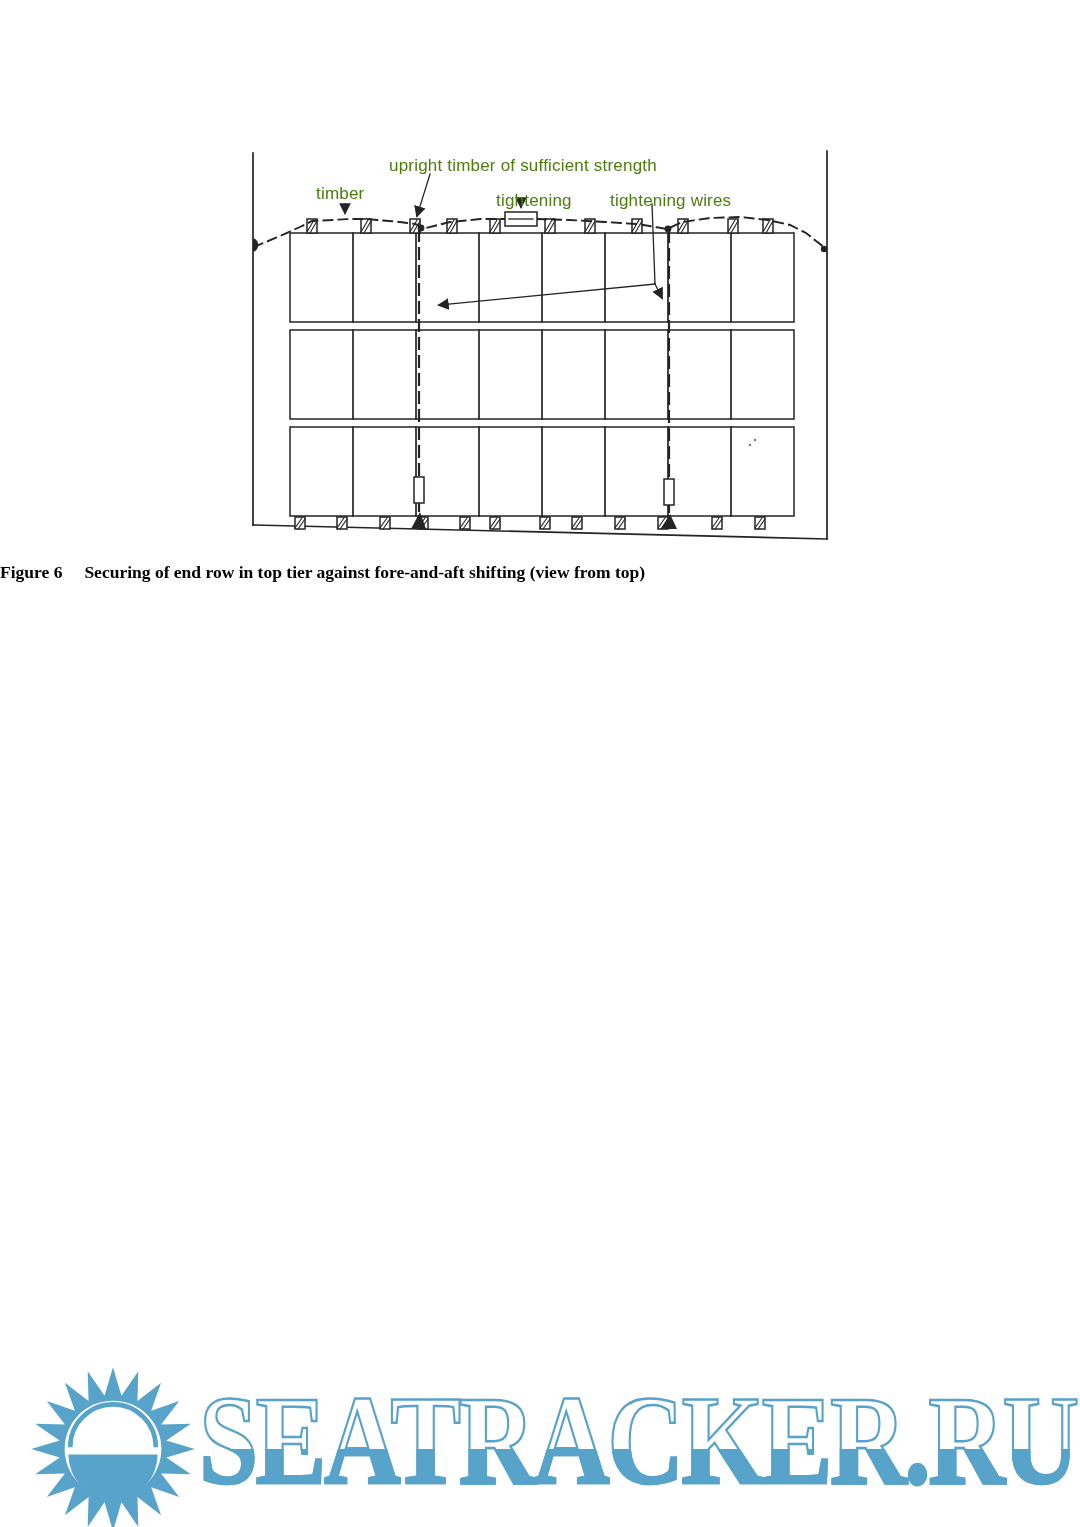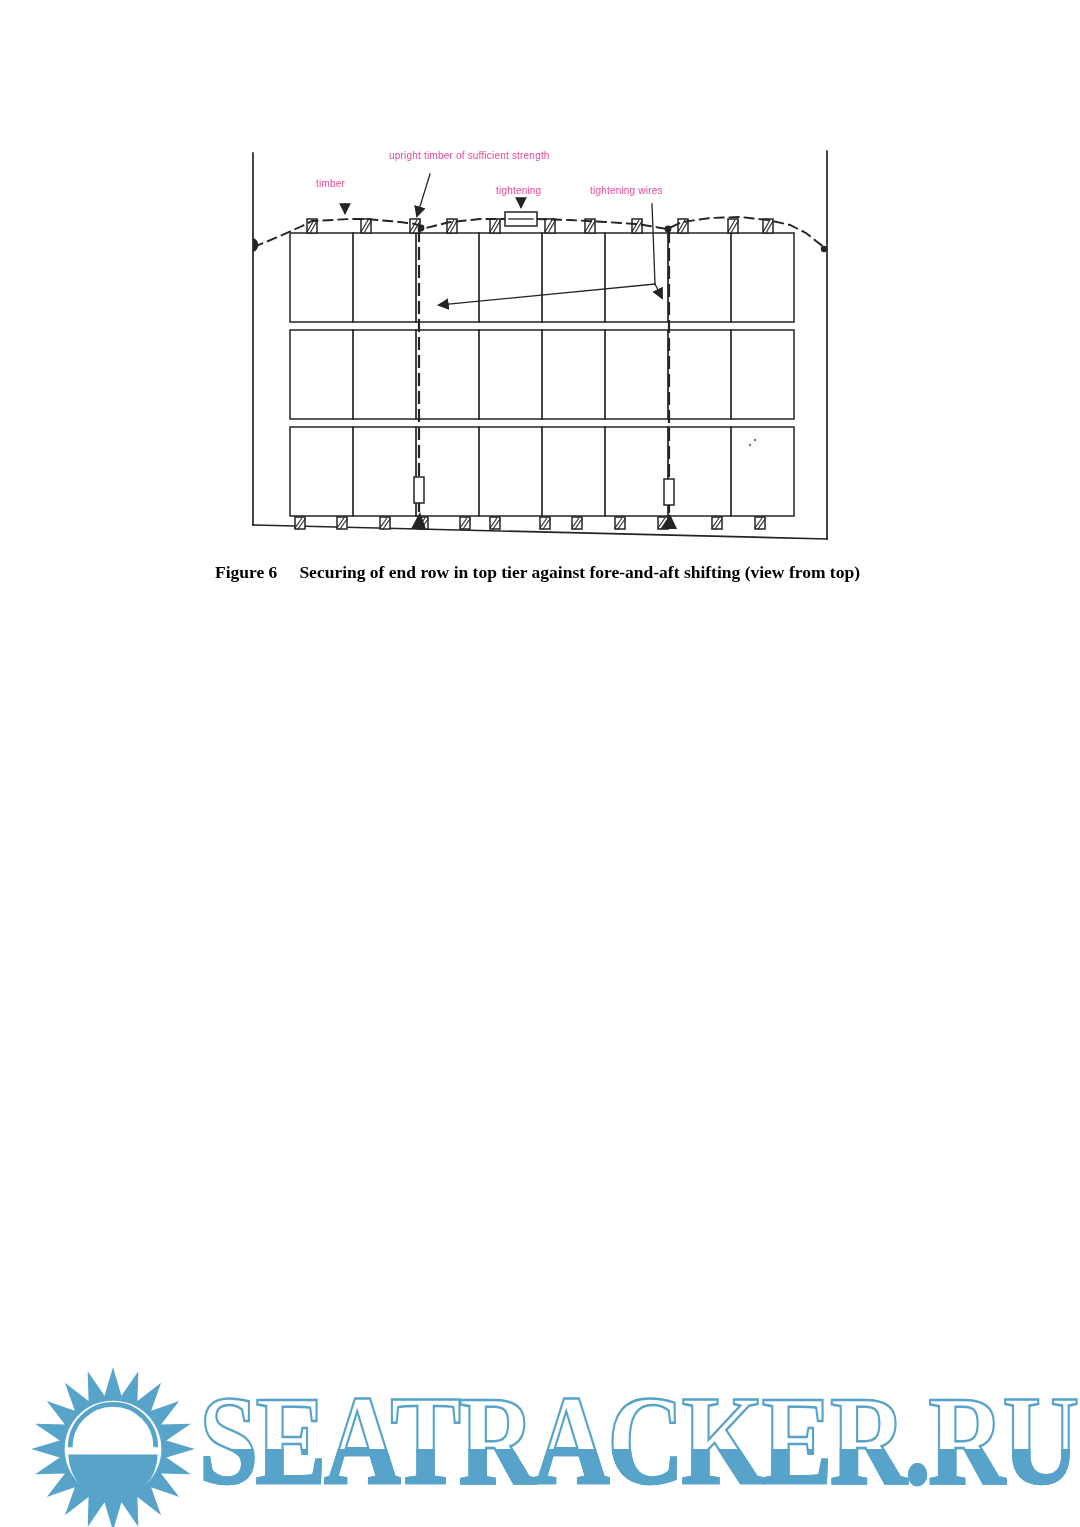--- a/index.html
+++ b/index.html
@@ -23,31 +23,31 @@
   }
   .diagram svg{position:absolute;left:0;top:0;width:100%;height:100%;}
   .ln{fill:none;stroke:var(--ink);stroke-width:1.7;stroke-linecap:square;}
   .thin{stroke-width:1.3;}
   .hatch{stroke-width:1.1;}
   .dash1{stroke-dasharray:9 6;stroke-width:1.9;}
   .dash2{stroke-dasharray:11 7;stroke-width:2.2;}
   .box{fill:#ffffff;stroke:var(--ink);stroke-width:1.5;}
   .dlabel{
     position:absolute;
-    font-size:10px;color:#ec4899;letter-spacing:.2px;white-space:nowrap;
+    font-size:17px;color:#4d7c0f;letter-spacing:.2px;white-space:nowrap;margin-top:6px;
   }
   .lbl-upright{left:139px;top:2px;}
   .lbl-lashing{left:66px;top:30px;}
   .lbl-turnbuckle{left:246px;top:37px;}
-  .lbl-tightening{left:340px;top:37px;}
+  .lbl-tightening{left:360px;top:37px;}
 
   
   .caption{
     position:absolute;left:0;top:562px;width:860px;
-    text-align:right;
+    text-align:left;
     font-family:"Liberation Serif",serif;
     font-weight:700;font-size:17.5px;color:#000;
     white-space:nowrap;
   }
   .caption .cap-prefix{margin-right:22px;}
 
   
   .pagenum{
     position:absolute;left:0;top:1413px;width:1080px;
     text-align:center;

